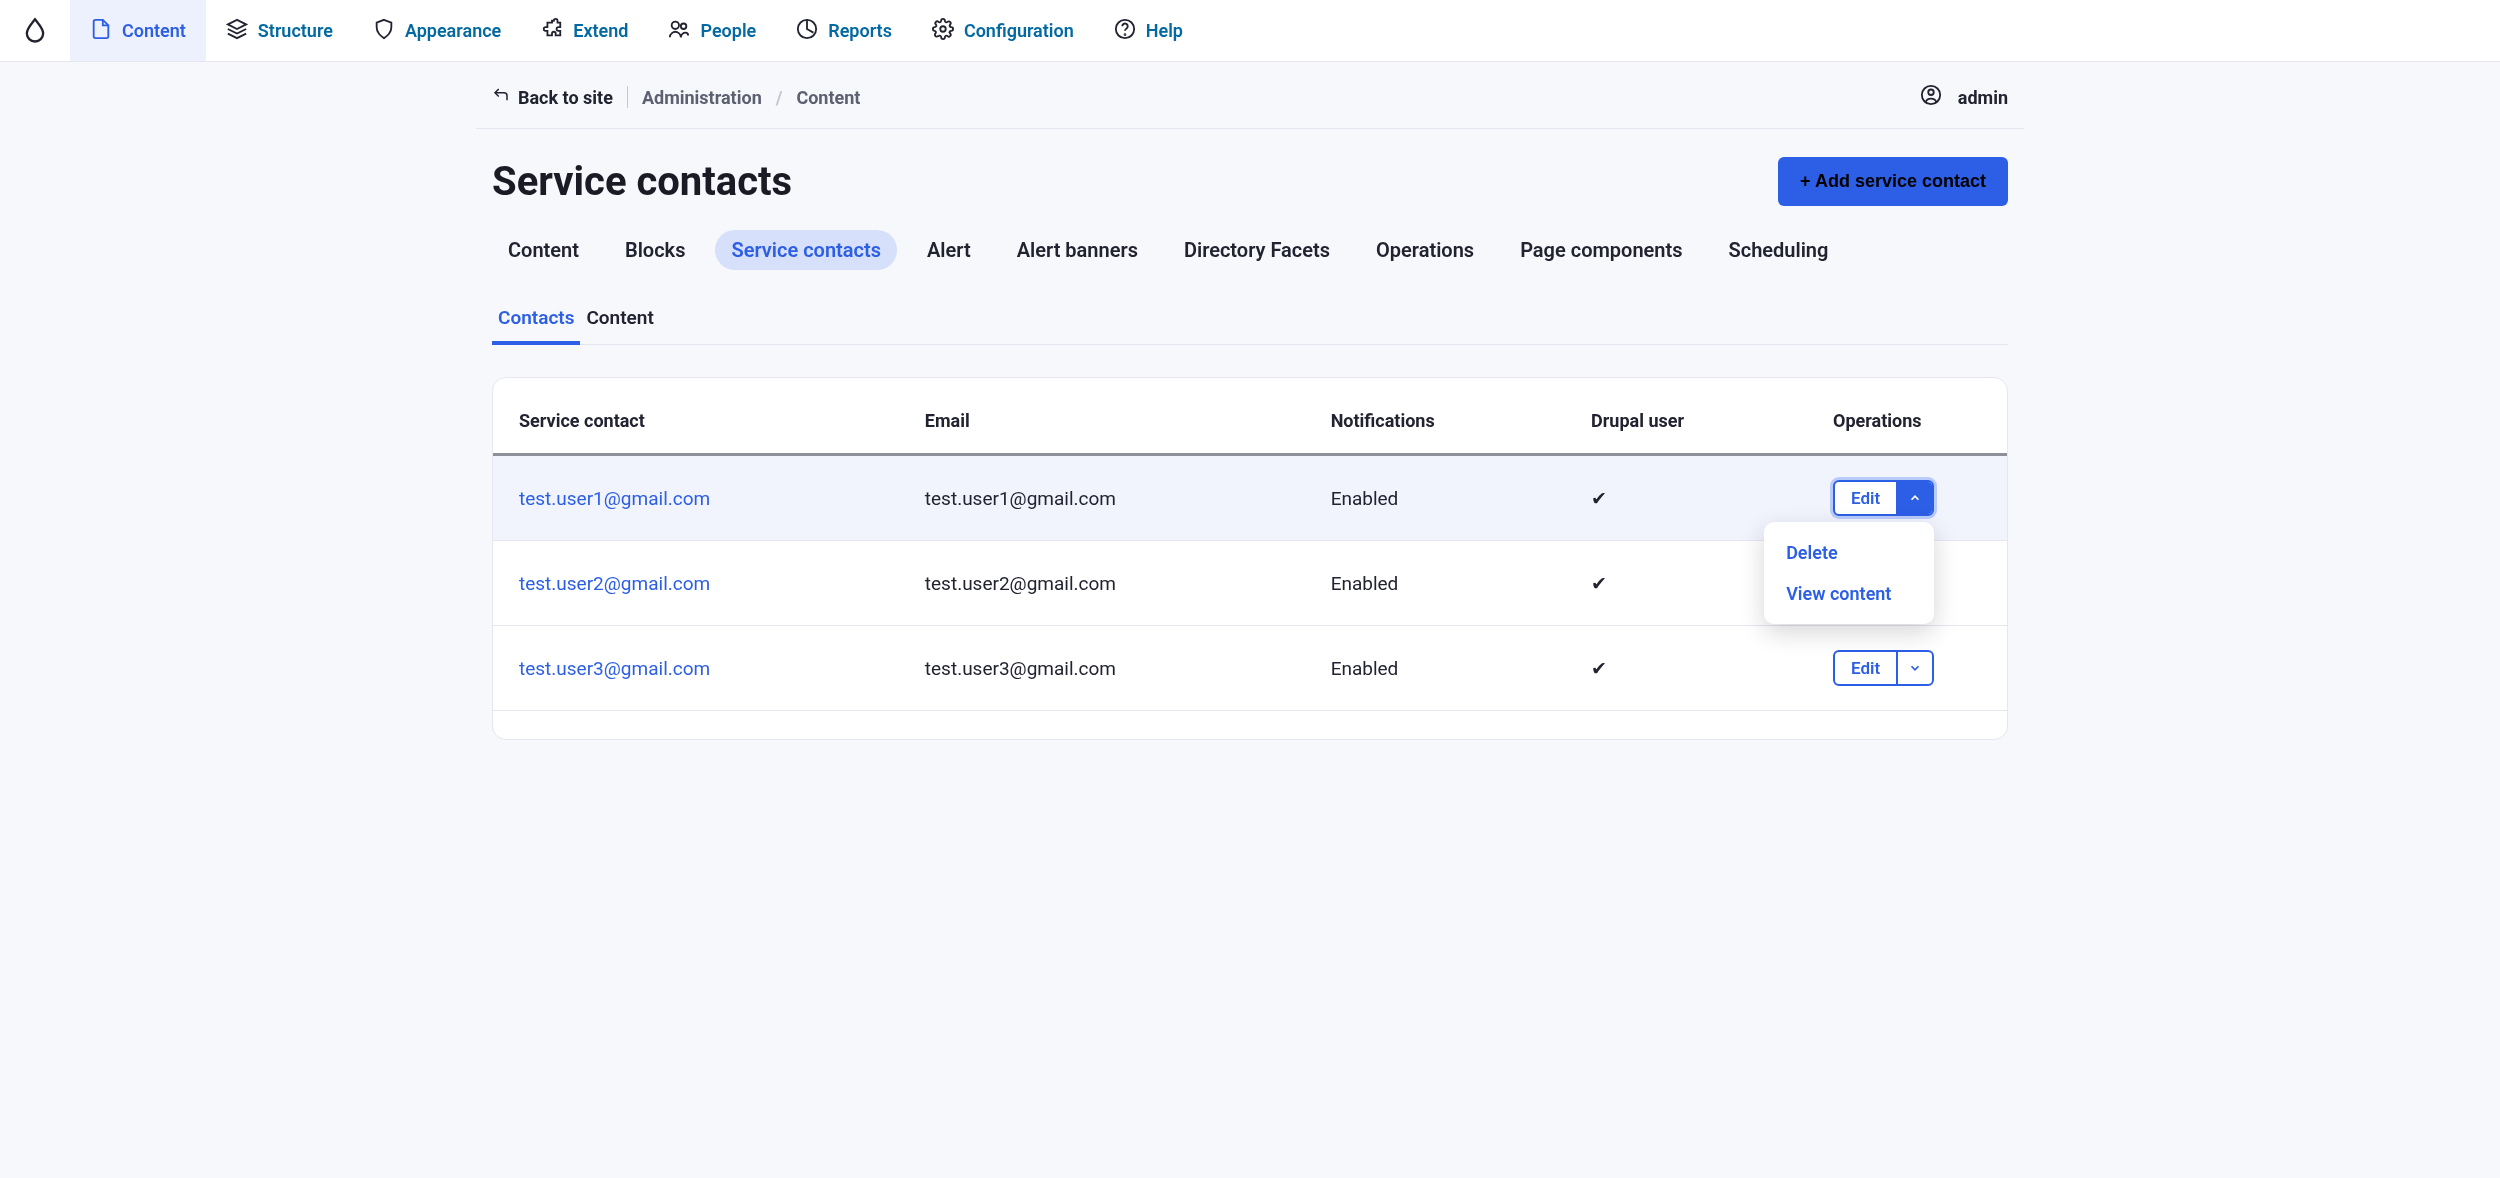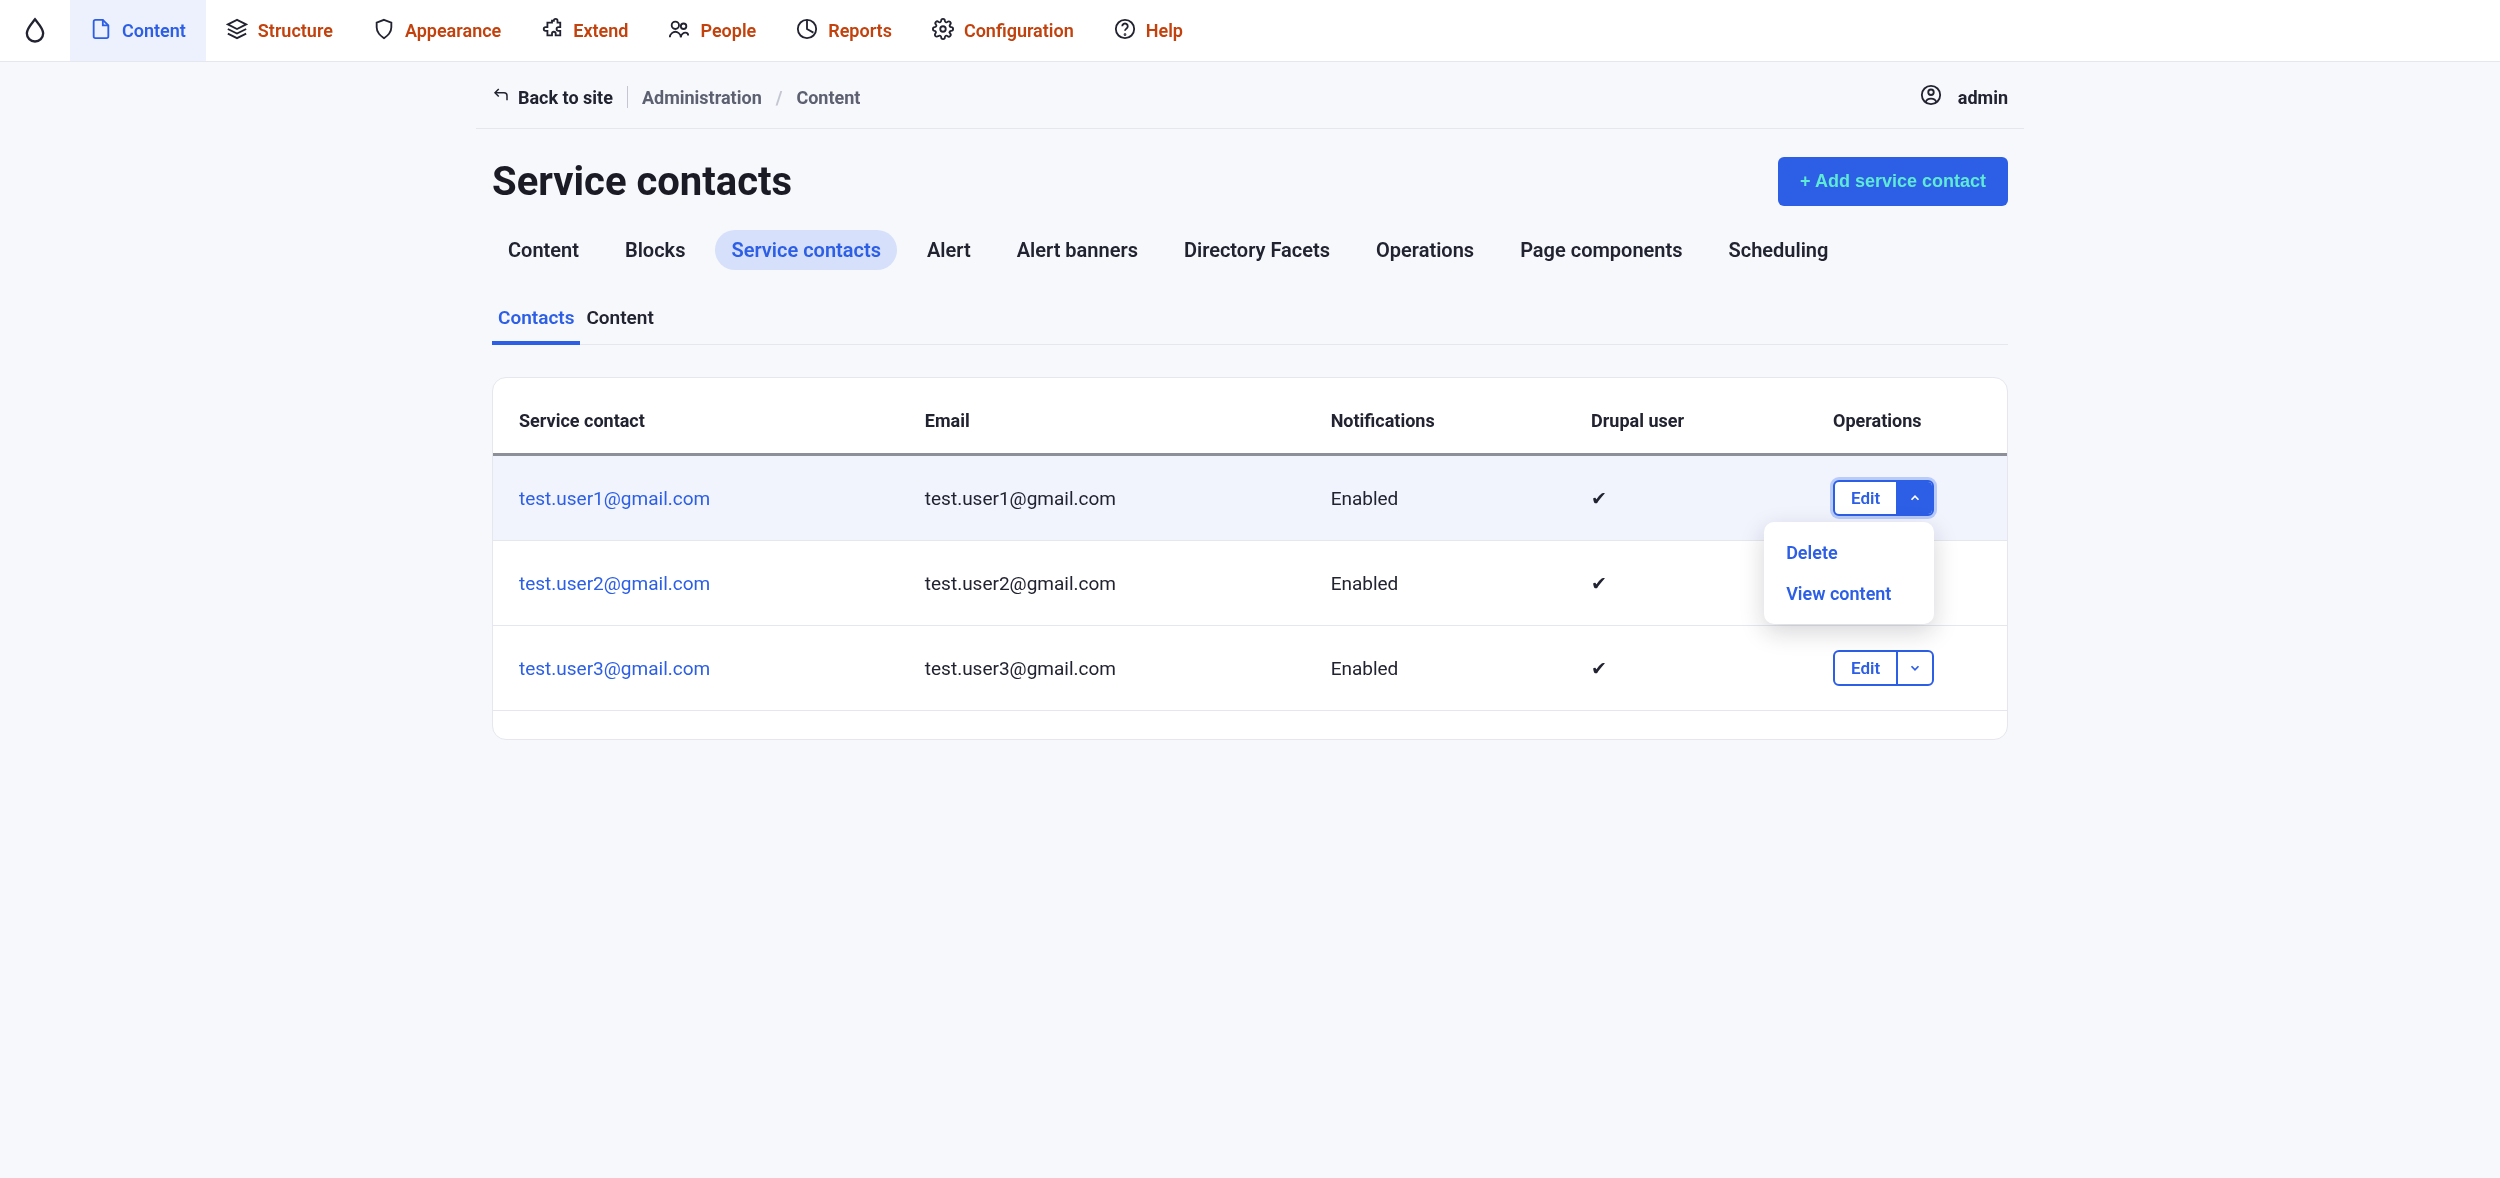--- a/index.html
+++ b/index.html
@@ -24,21 +24,21 @@
     align-items: center;
     justify-content: center;
   }
   .toolbar-item {
     display: flex;
     align-items: center;
     gap: 10px;
     padding: 0 20px;
     font-weight: 600;
     font-size: 18px;
-    color: #c2410c;
+    color: #0369a1;
     cursor: pointer;
   }
   .toolbar-item.active {
     background: #edf1fd;
     color: #2c5ee6;
   }
   .toolbar-item svg { width: 22px; height: 22px; flex: none; }
 
   
   .crumb-bar {
@@ -69,21 +69,21 @@
     align-items: center;
     padding-top: 12px;
   }
   .page-title {
     font-size: 40px;
     font-weight: 700;
     color: #1a1b24;
   }
   .btn-primary {
     background: #2c5ee6;
-    color: #5eead4;
+    color: #000000;
     border: none;
     padding: 14px 22px;
     border-radius: 6px;
     font-size: 18px;
     font-weight: 600;
     cursor: pointer;
   }
 
   
   .primary-tabs {

